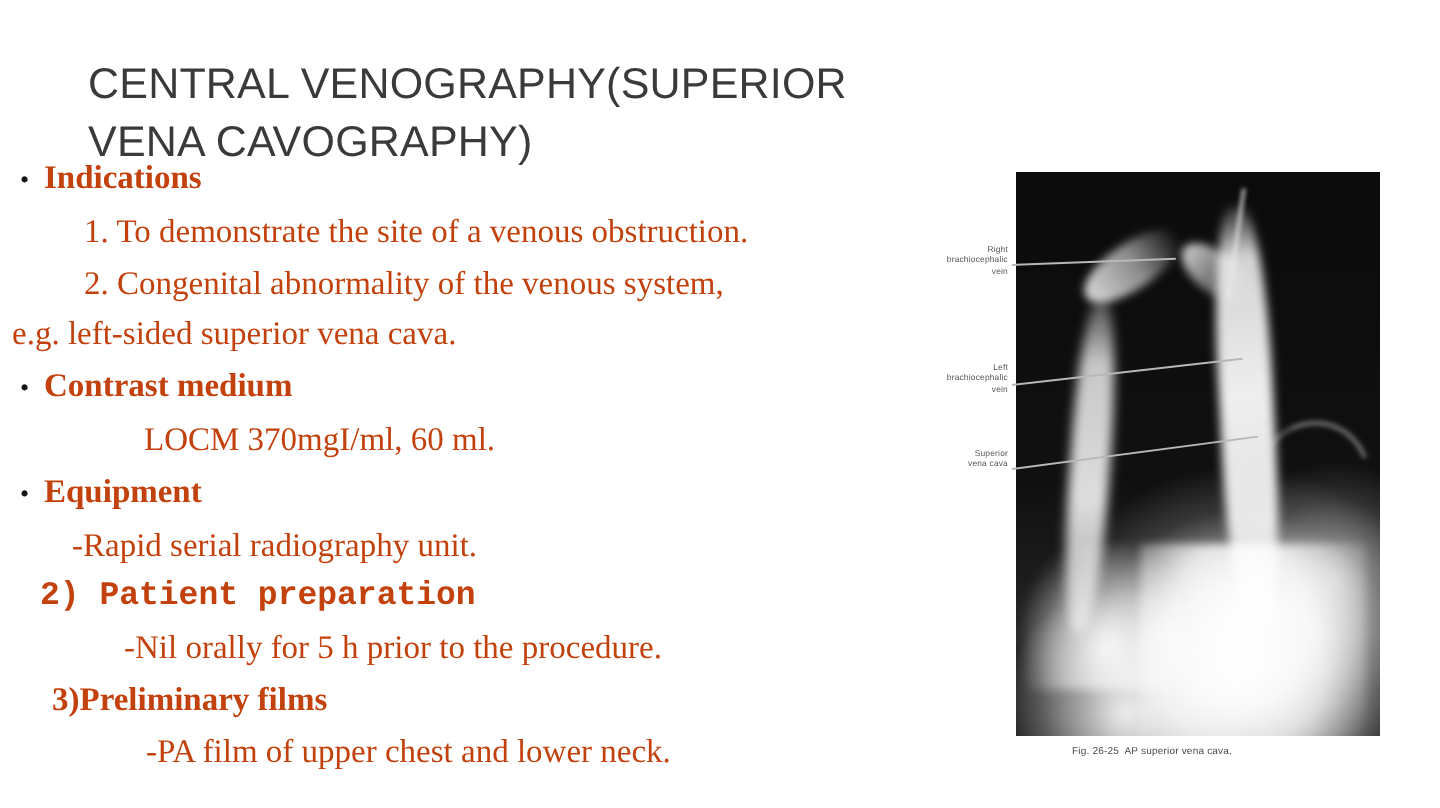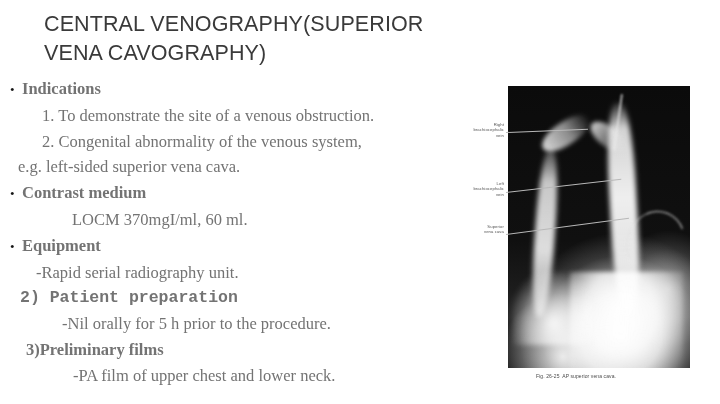--- a/index.html
+++ b/index.html
@@ -13,21 +13,21 @@
     position: relative;
     overflow: hidden;
     font-family: "Liberation Serif", serif;
     color: #1a1a1a;
   }
 
   
   #slide-title {
     position: absolute;
     left: 44px;
-    top: 10px;
+    top: 28px;
     width: 430px;
     font-family: "Liberation Sans", sans-serif;
     font-size: 21.5px;
     line-height: 29px;
     font-weight: 400;
     color: #3a3a3a;
     letter-spacing: 0.1px;
   }
 
   
@@ -35,37 +35,37 @@
     position: absolute;
     left: 0px;
     top: 76px;
     width: 470px;
   }
   .line {
     font-size: 16.5px;
     line-height: 25.8px;
     white-space: pre;
     font-family: "Liberation Serif", serif;
-    color: #737373;
+    color: #c2410c;
   }
   .line.bold { font-weight: bold; }
   .bullet-row {
     display: flex;
     align-items: baseline;
   }
   .bullet-dot {
     display: inline-block;
     width: 12px;
     margin-left: 10px;
     font-size: 13px;
     line-height: 25.8px;
     color: #141414;
   }
   .ind-40 { padding-left: 42px; }
-  .ind-0  { padding-left: 18px; }
+  .ind-0  { padding-left: 6px; }
   .ind-52 { padding-left: 72px; }
   .ind-78 { padding-left: 36px; }
   .ind-62 { padding-left: 62px; }
   .ind-73 { padding-left: 73px; }
   .num-20 { padding-left: 20px; font-family: Liberation Mono, monospace; }
   .num-26 { padding-left: 26px; }
 
   
   #figure {
     position: absolute;

